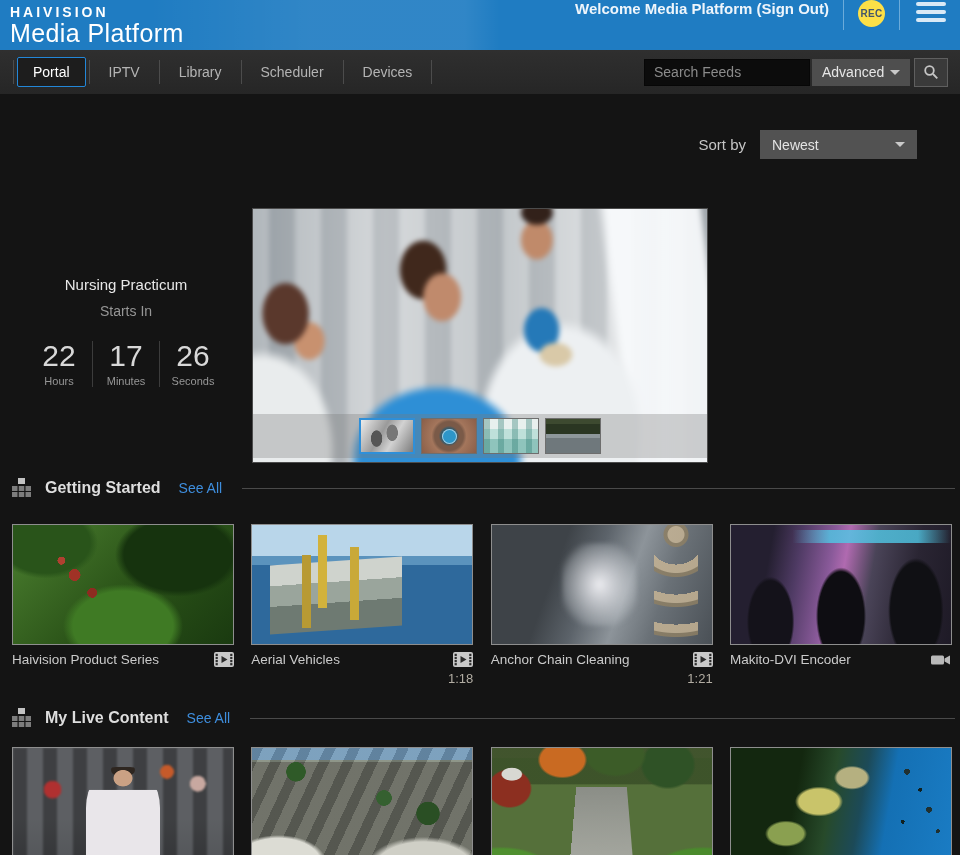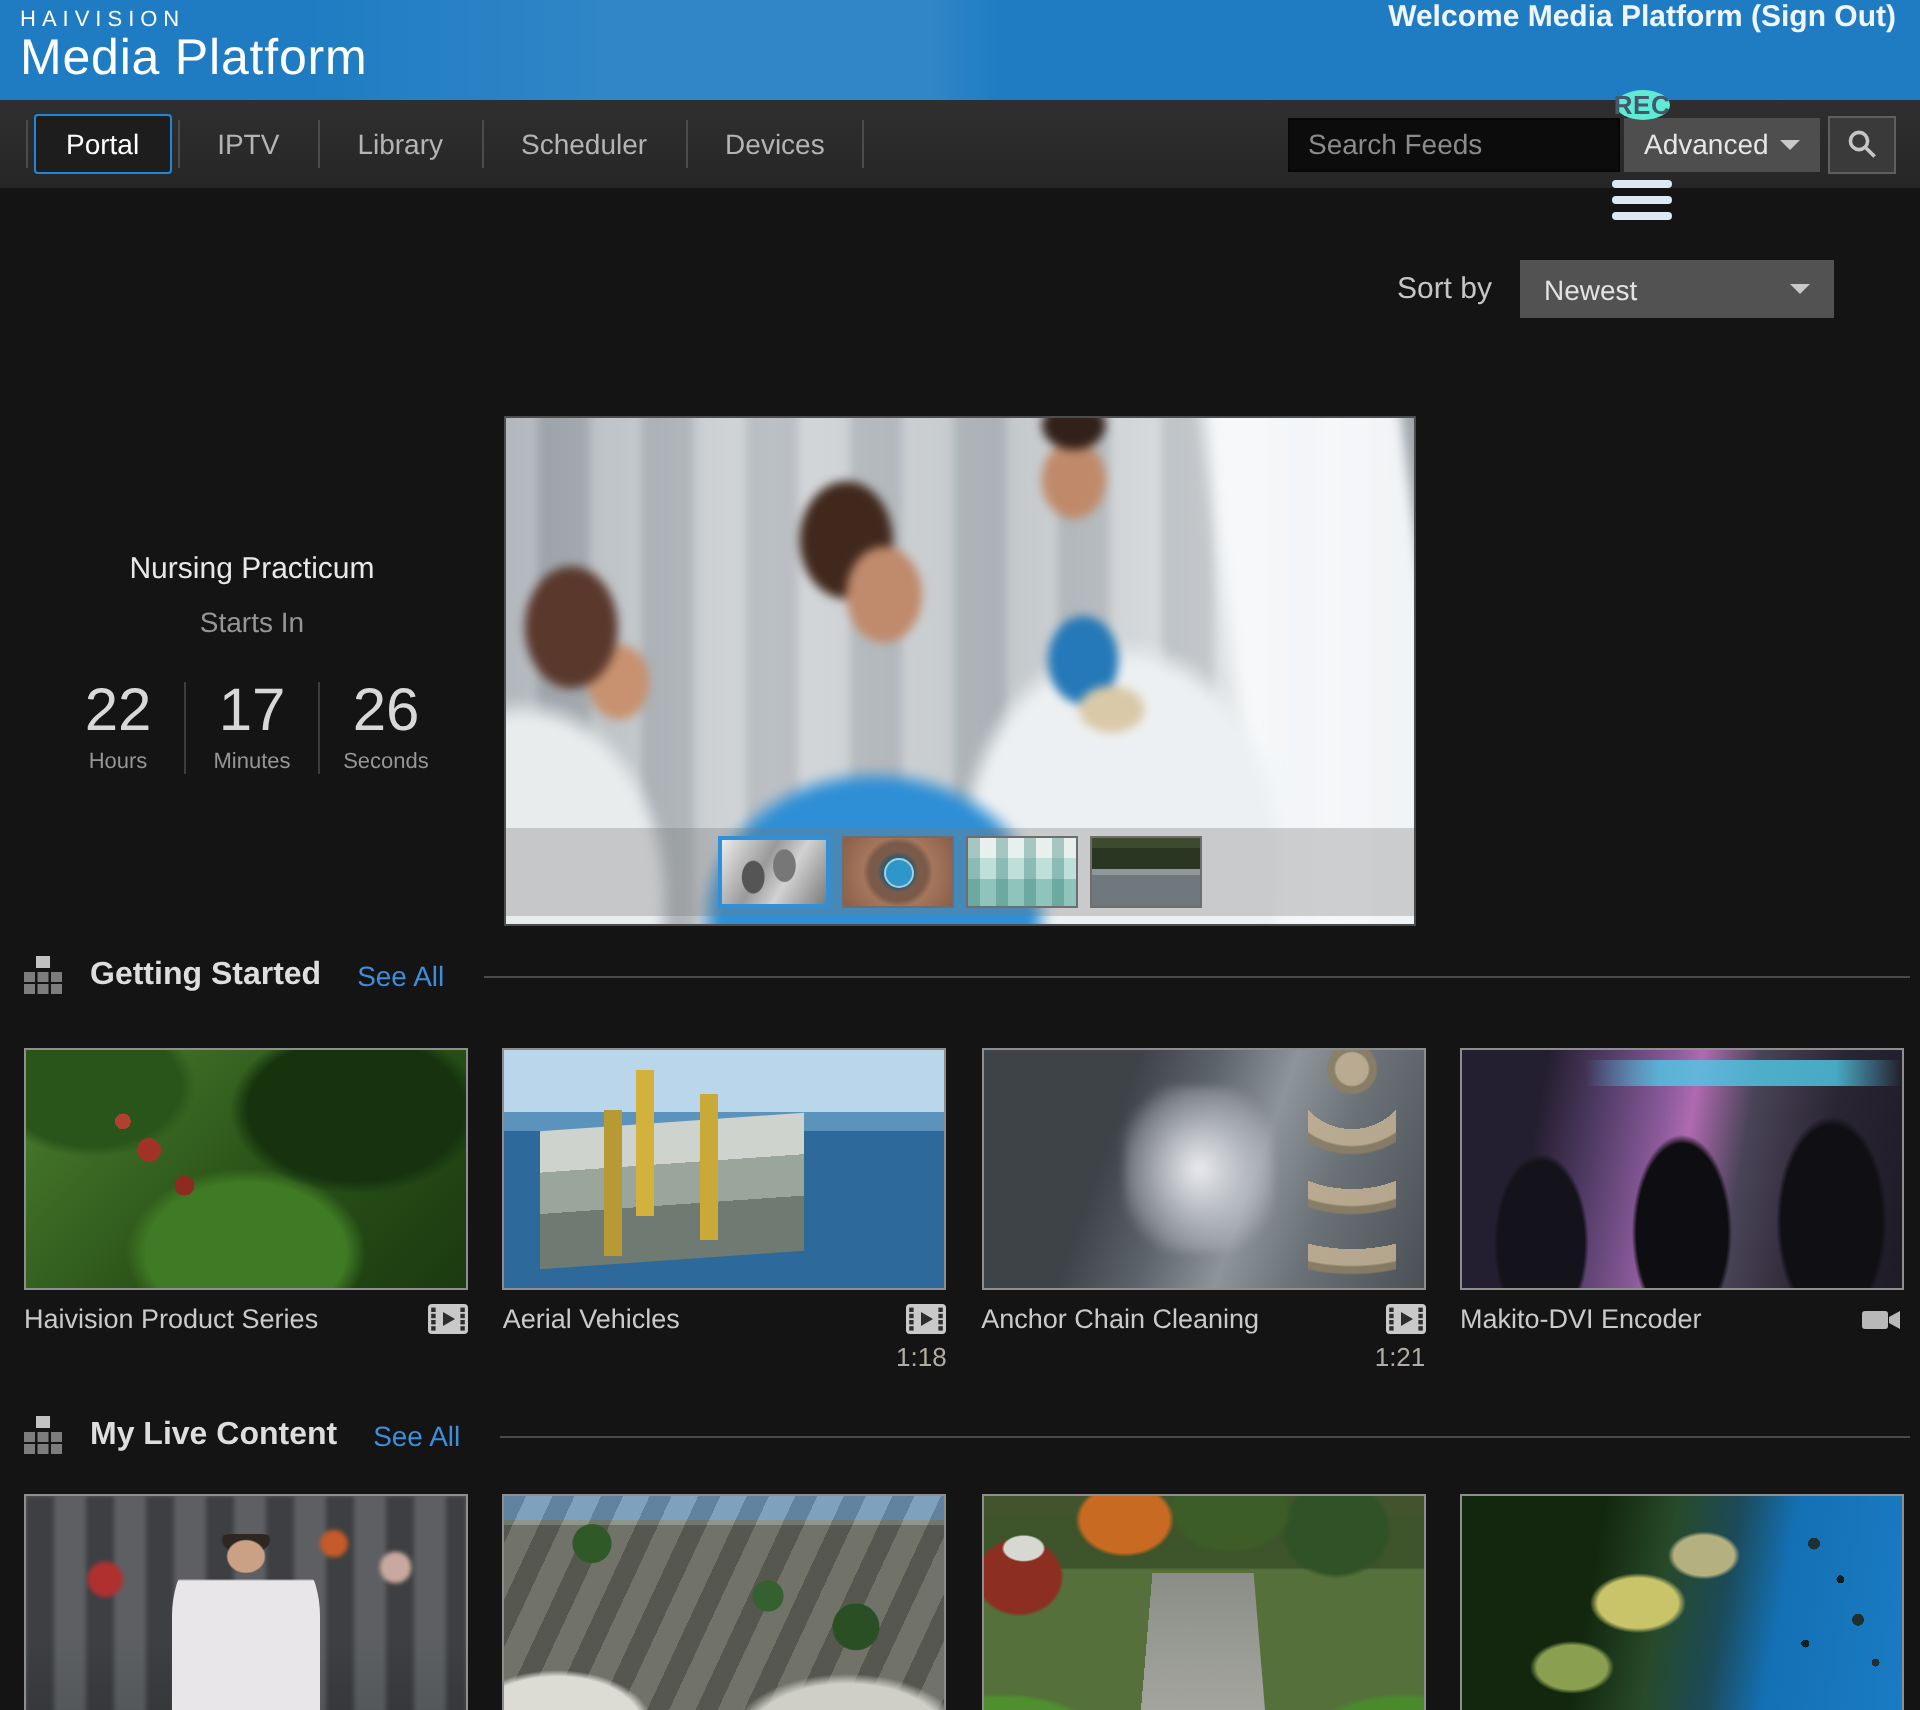--- a/index.html
+++ b/index.html
@@ -4,26 +4,26 @@
 <style>
   html,body{margin:0;padding:0;background:#141414;}
   *{font-family:"Liberation Sans",sans-serif;box-sizing:border-box;}
   #app{position:relative;width:960px;height:855px;overflow:hidden;background:#141414;}
 
   
   .header{position:absolute;left:0;top:0;width:960px;height:50px;background:#1f7cc2;}
   .header::after{content:"";position:absolute;left:150px;top:0;width:350px;height:100%;
     background:linear-gradient(90deg,rgba(255,255,255,0),rgba(255,255,255,.08) 45%,rgba(255,255,255,.08) 90%,rgba(255,255,255,0));}
   .logo{position:absolute;left:10px;top:4px;z-index:2;cursor:pointer;}
-  .brand1{font-size:11px;font-weight:normal;letter-spacing:3px;color:#fff;}
+  .brand1{font-size:14px;font-weight:bold;letter-spacing:3px;color:#fff;}
   .brand2{font-size:25px;color:#fff;letter-spacing:.4px;margin-top:-1px;font-weight:400;}
-  .hright{position:absolute;right:12px;top:0;height:100%;display:flex;align-items:center;gap:14px;z-index:2;flex-direction:column;}
+  .hright{position:absolute;right:12px;top:0;height:100%;display:flex;gap:14px;z-index:2;}
   .welcome{color:#eef5fb;font-size:15px;font-weight:600;cursor:pointer;}
   .hdiv{width:1px;height:30px;background:rgba(200,228,248,.45);}
-  .rec{width:27px;height:27px;border-radius:50%;background:#5eead4;color:#44576b;font-size:13px;font-weight:bold;
+  .rec{width:27px;height:27px;border-radius:50%;background:#fde047;color:#44576b;font-size:10px;font-weight:bold;
     display:flex;align-items:center;justify-content:center;letter-spacing:.3px;cursor:pointer;}
   .burger{display:flex;flex-direction:column;gap:4px;cursor:pointer;padding:2px;}
   .burger span{width:30px;height:4px;border-radius:2px;background:#d9e9f6;}
 
   
   .navbar{position:absolute;top:50px;left:0;width:960px;height:44px;background:linear-gradient(#2f2f2f,#262626);
     display:flex;align-items:center;justify-content:space-between;padding:0 12px;}
   .tabs{display:flex;align-items:center;height:100%;}
   .tdiv{width:1px;height:24px;background:#4c4c4c;margin:0 1px;}
   .tab{padding:6px 15px;font-size:14px;color:#b4b4b4;margin:0 2px;border:1px solid transparent;border-radius:2px;cursor:pointer;white-space:nowrap;}

